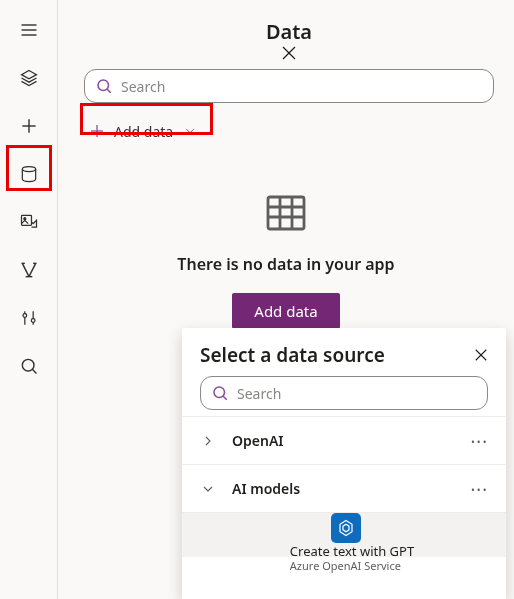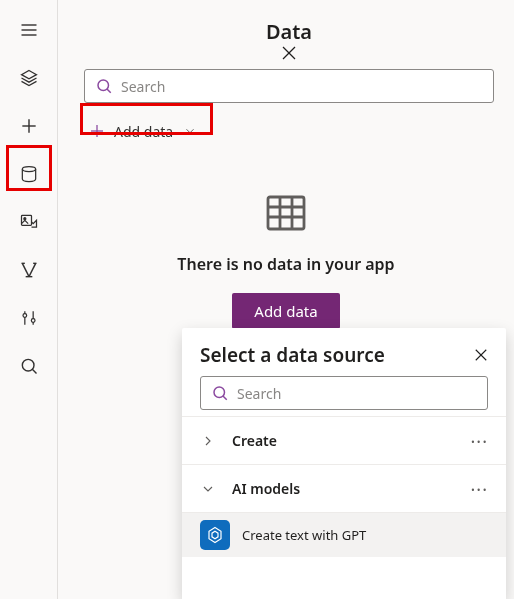--- a/index.html
+++ b/index.html
@@ -10,21 +10,21 @@
   .rail-item { width: 44px; height: 44px; display: flex; align-items: center; justify-content: center; margin: 2px 0; color: #323130; border-radius: 2px; }
   .rail-item svg { width: 20px; height: 20px; }
 
   
   .panel { position: absolute; left: 58px; top: 0; right: 0; height: 100%; background: #faf9f8; }
   .panel-header { display: flex; align-items: center; justify-content: space-between; padding: 18px 20px 8px 26px; flex-direction: column; }
   .panel-title { font-size: 20px; font-weight: 600; color: #201f1e; }
   .close-x { width: 16px; height: 16px; color: #201f1e; cursor: pointer; }
 
   .search-wrap { padding: 0 20px 4px 26px; }
-  .search-field { display: flex; align-items: center; border: 1px solid #8a8886; border-radius: 3px; background: #fff; height: 34px; padding: 0 10px; }
+  .search-field { display: flex; align-items: center; border: 1px solid #8a8886; border-radius: 12px; background: #fff; height: 34px; padding: 0 10px; }
   .search-field svg { width: 18px; height: 18px; color: #8b4aa0; margin-right: 8px; flex-shrink: 0; }
   .search-field input { border: none; outline: none; flex: 1; font-size: 14px; color: #605e5c; background: transparent; }
   .search-field input::placeholder { color: #888684; }
 
   .add-row { display: flex; align-items: center; height: 36px; padding: 0 26px 0 8px; margin: 6px 0 0 22px; cursor: pointer; }
   .add-row .plus { width: 18px; height: 18px; color: #8b4aa0; margin-right: 8px; }
   .add-row span.label { font-size: 14px; color: #323130; }
   .add-row .chev { width: 14px; height: 14px; color: #605e5c; margin-left: 10px; }
 
   .empty { display: flex; flex-direction: column; align-items: center; margin-top: 40px; }
@@ -37,21 +37,21 @@
   .popup-header { display: flex; align-items: center; justify-content: space-between; padding: 14px 18px 8px 18px; }
   .popup-title { font-size: 19px; font-weight: 600; color: #201f1e; }
   .popup-close { width: 14px; height: 14px; color: #201f1e; cursor: pointer; }
   .popup-search { padding: 0 18px 6px 18px; }
 
   .source-row { display: flex; align-items: center; height: 48px; padding: 0 14px 0 18px; border-top: 1px solid #edebe9; cursor: pointer; }
   .source-row .chev { width: 16px; height: 16px; color: #605e5c; flex-shrink: 0; }
   .source-row .label { margin-left: 16px; font-size: 14px; color: #201f1e; font-weight: 600; flex: 1; }
   .more { color: #605e5c; font-size: 18px; letter-spacing: 1px; padding: 0 4px; cursor: pointer; }
 
-  .result-row { display: flex; align-items: center; height: 45px; padding: 0 14px 0 18px; background: #f3f2f1; border-top: 1px solid #edebe9; cursor: pointer; }
+  .result-row { display: flex; align-items: center; height: 45px; padding: 0 14px 0 18px; background: #f3f2f1; border-top: 1px solid #edebe9; cursor: pointer; flex-direction: column; }
   .result-icon { width: 30px; height: 30px; background: #0f6cbd; border-radius: 5px; display: flex; align-items: center; justify-content: center; flex-shrink: 0; }
   .result-icon svg { width: 18px; height: 18px; color: #fff; }
   .result-text { margin-left: 12px; display: flex; flex-direction: column; line-height: 1.25; }
   .result-title { font-size: 13px; color: #201f1e; }
   .result-sub   { font-size: 11px; color: #605e5c; }
 
   
   .hl { position: absolute; border: 3px solid #e60000; pointer-events: none; }
 
   .white-bg { position: absolute; right: 0; top: 192px; width: 48px; height: 140px; background: #fff; }
@@ -184,36 +184,37 @@
           <line x1="21" y1="21" x2="16" y2="16"></line>
         </svg>
       <input type="text" placeholder="Search" style="">
     </div>
   </div>
 
   <div class="source-row">
     <svg class="chev" viewBox="0 0 24 24" fill="none" stroke="currentColor" stroke-width="1.7">
         <polyline points="9 6 15 12 9 18"></polyline>
       </svg>
-    <span class="label">Create</span>
+    <span class="label">OpenAI</span>
     <span class="more">···</span>
   </div>
 
   <div class="source-row">
     <svg class="chev" viewBox="0 0 24 24" fill="none" stroke="currentColor" stroke-width="1.7">
         <polyline points="6 9 12 15 18 9"></polyline>
       </svg>
     <span class="label">AI models</span>
     <span class="more">···</span>
   </div>
 
   <div class="result-row">
     <div class="result-icon">
       <svg viewBox="0 0 24 24" fill="none" stroke="currentColor" stroke-width="1.6">
           <polygon points="12 2 20 7 20 17 12 22 4 17 4 7 12 2"></polygon>
           <polygon points="12 7 16 9.5 16 14.5 12 17 8 14.5 8 9.5 12 7"></polygon>
         </svg>
     </div>
     <div class="result-text">
       <span class="result-title">Create text with GPT</span>
+      <span class="result-sub">Azure OpenAI Service</span>
     </div>
   </div>
 </div>
 
 </body></html>

